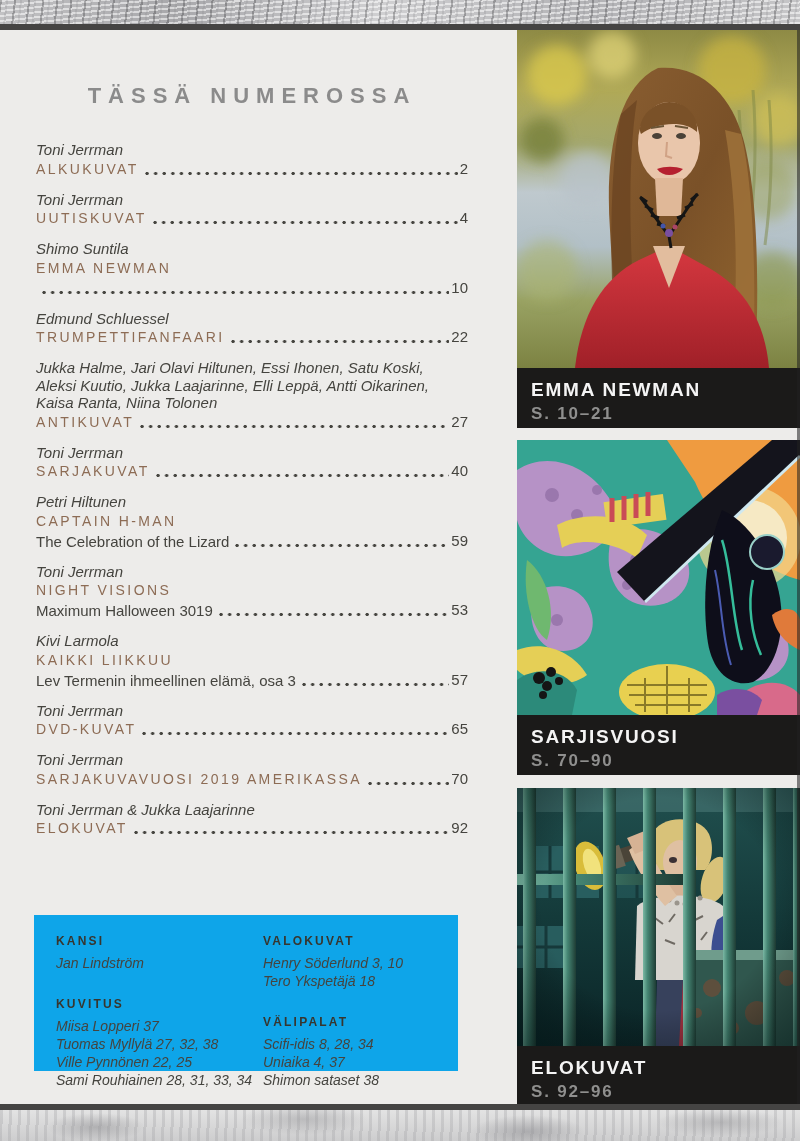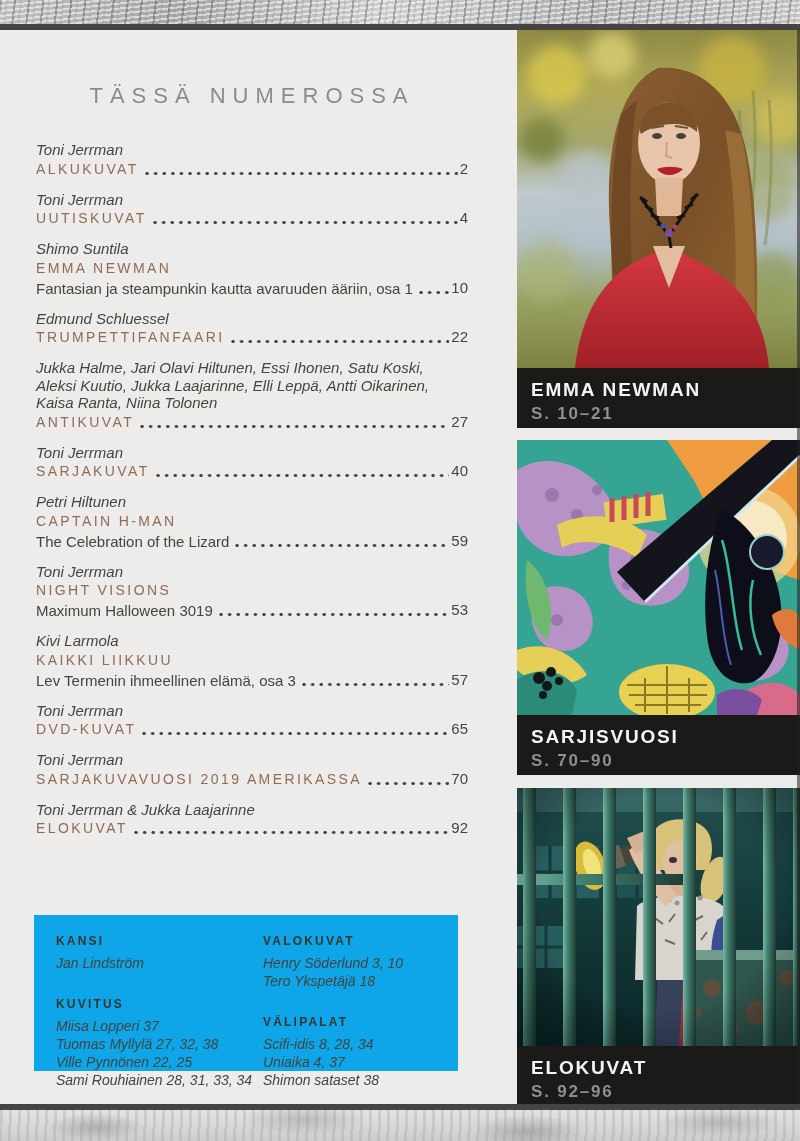--- a/index.html
+++ b/index.html
@@ -19,21 +19,21 @@
       radial-gradient(90px 22px at 38% 30%, rgba(155,155,158,.5), transparent 70%),
       radial-gradient(80px 24px at 66% 70%, rgba(140,140,144,.55), transparent 70%),
       radial-gradient(90px 20px at 90% 40%, rgba(150,150,153,.5), transparent 70%),
       repeating-linear-gradient(92deg, rgba(165,165,168,.35) 0 3px, transparent 3px 9px),
       linear-gradient(#e3e3e3,#cdcdce); }
   .bar-bottom { position:absolute; left:0; top:1104px; width:800px; height:6px; background:#454443; }
   .edge-right { position:absolute; right:0; top:30px; height:1074px; width:3px; background:rgba(32,32,32,.55); }
 
   
   .toc-col { position:absolute; left:36px; top:30px; width:432px; }
-  .section-title { margin-top:54px; text-align:center; font-size:22px; font-weight:normal;
+  .section-title { margin-top:54px; text-align:center; font-size:22px; font-weight:bold;
     letter-spacing:7px; color:#8b8b8b; line-height:24px; }
   .entries { margin-top:33px; }
   .entry { margin-bottom:12px; }
   .author { font-style:italic; font-size:15px; color:#45443f; line-height:17.5px; max-width:405px; }
   .atitle { color:#8d6c55; font-weight:normal; font-size:14px; letter-spacing:2.4px; line-height:20px; }
   .row { display:flex; align-items:flex-end; line-height:20px; }
   .row .sub { font-size:15px; color:#45443f; line-height:18px; }
   .pg { font-size:15px; color:#45443f; }
   .leader { flex:1; height:5px; margin:0 2px 3px 6px;
     background:radial-gradient(circle at 2px 2.5px, #45443f 1.4px, transparent 1.9px);
@@ -85,21 +85,20 @@
             <span class="atitle">UUTISKUVAT</span>
             <span class="leader"></span>
             <span class="pg">4</span>
           </div>
       </div>
 
       <div class="entry">
         <div class="author">Shimo Suntila</div>
         <div class="atitle">EMMA NEWMAN</div>
         <div class="row">
-            <span class="sub">Fantasian ja steampunkin kautta avaruuden ääriin, osa 1</span>
             <span class="leader"></span>
             <span class="pg">10</span>
           </div>
       </div>
 
       <div class="entry">
         <div class="author">Edmund Schluessel</div>
         <div class="row">
             <span class="atitle">TRUMPETTIFANFAARI</span>
             <span class="leader"></span>

